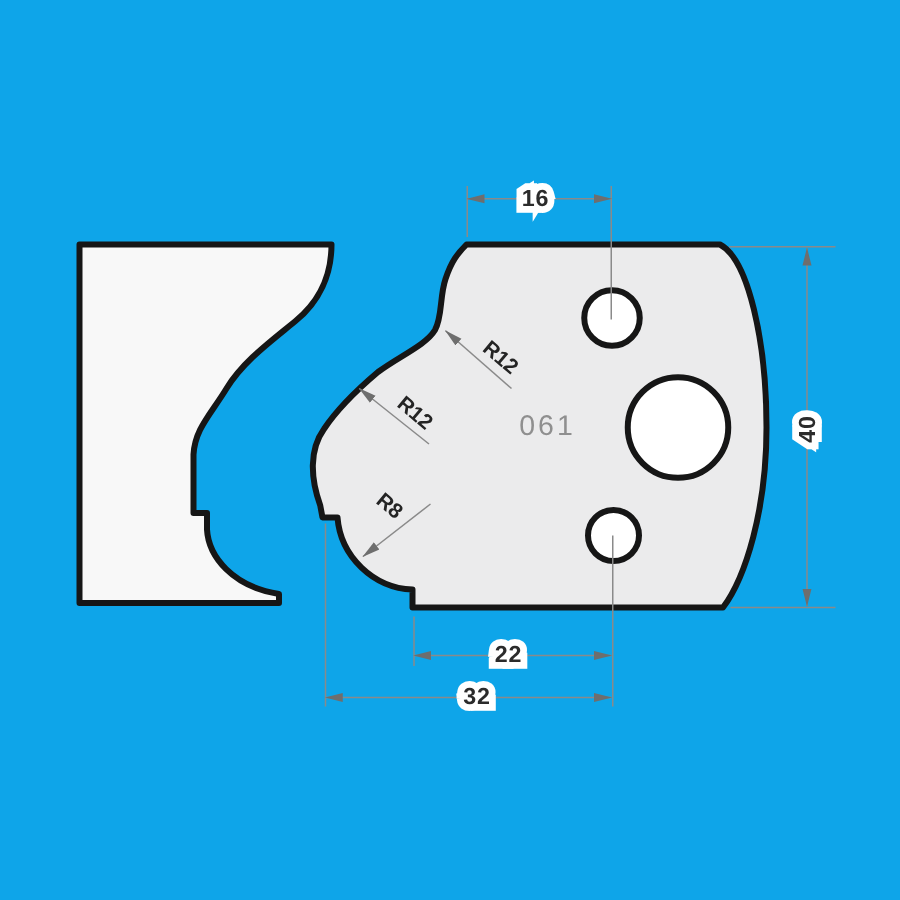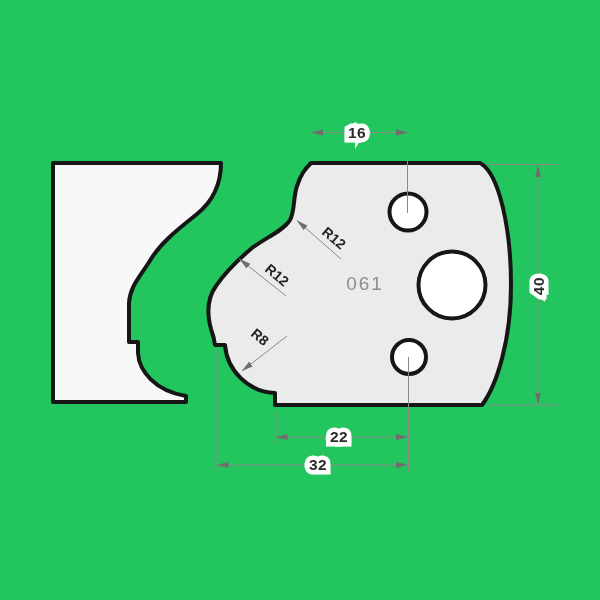--- a/index.html
+++ b/index.html
@@ -5,21 +5,21 @@
   html, body {
     margin: 0;
     padding: 0;
     background: #ffffff;
     font-family: "Liberation Sans", "DejaVu Sans", sans-serif;
   }
   .stage {
     position: relative;
     width: 600px;
     height: 600px;
-    background: #22c55e;
+    background: #0ea5e9;
     overflow: hidden;
   }
   svg { display: block; }
 
   .thick-outline {
     stroke: #161616;
     stroke-width: 4;
     stroke-linejoin: round;
     stroke-linecap: round;
   }

